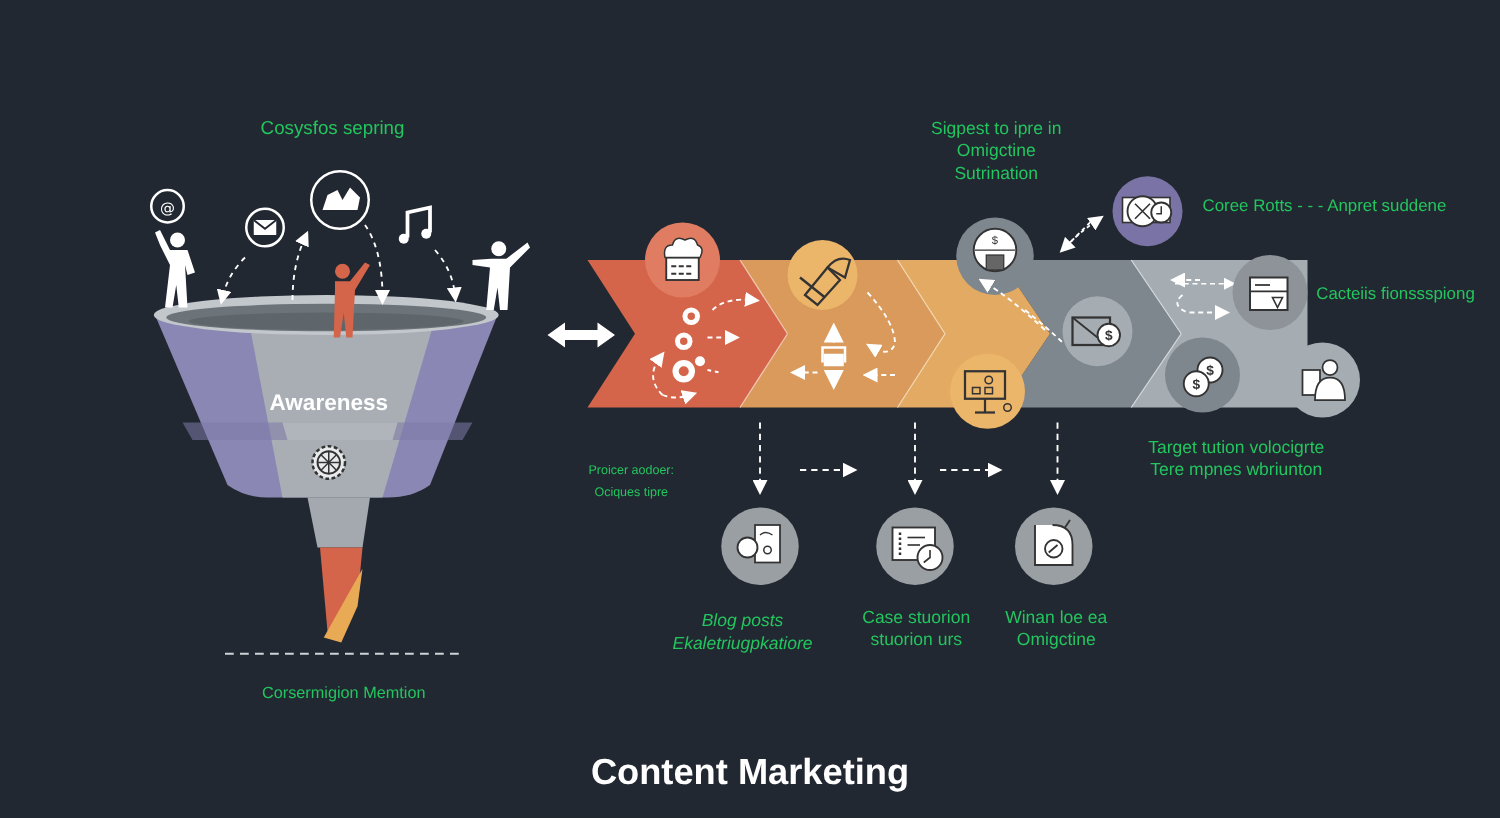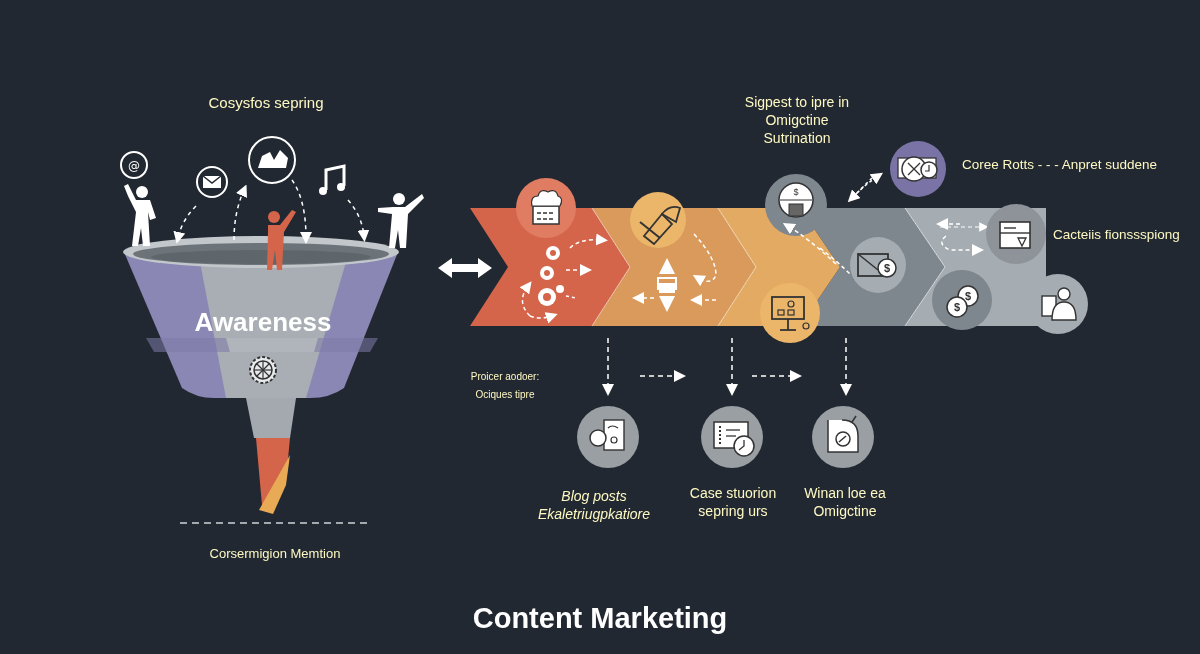--- a/index.html
+++ b/index.html
@@ -3,21 +3,21 @@
 <meta charset="utf-8">
 <style>
   html, body { margin: 0; padding: 0; }
   body {
     width: 1200px; height: 654px; overflow: hidden;
     background: #222831;
     font-family: "Liberation Sans", "DejaVu Sans", sans-serif;
     color: #f2f2f2;
     position: relative;
   }
-  .lbl { position: absolute; color: #fef9c3; font-size: 14px; line-height: 18px; text-align: center; white-space: nowrap; }
+  .lbl { position: absolute; color: #22c55e; font-size: 14px; line-height: 18px; text-align: center; white-space: nowrap; }
   .lbl.left { text-align: left; }
   .title { position: absolute; left: 0; width: 1200px; top: 602px; text-align: center; font-size: 29px; font-weight: bold; color: #ffffff; }
   svg { position: absolute; left: 0; top: 0; }
 </style>
 </head>
 <body>
 
 <svg width="1200" height="654" viewBox="0 0 1200 654">
   <defs>
     <marker id="ah" markerWidth="8" markerHeight="8" refX="4" refY="4" orient="auto">
@@ -243,50 +243,52 @@
     <circle cx="843" cy="437" r="31" fill="#9a9fa4"></circle>
     <path d="M828,420 L828,452 L858,452 L858,436 Q858,420 842,420" fill="#fff" stroke="#333" stroke-width="1.5"></path>
     <circle cx="843" cy="439" r="7" fill="none" stroke="#333" stroke-width="1.5"></circle>
     <path d="M839,442 L846,436" stroke="#333" stroke-width="1.5"></path>
     <path d="M852,422 L856,416" stroke="#333" stroke-width="1.5"></path>
   </g>
 </svg>
 
 <div class="lbl" style="left:166px; top:94px; width:200px; font-size:15px;">Cosysfos sepring</div>
 
-<div class="lbl" style="left:178px; top:306px; width:170px; font-size:26px; font-weight:bold; color:#ffffff; line-height:32px;">Awareness</div>
+<div class="lbl" style="left:178px; top:306px; width:170px; font-size:18px; font-weight:bold; color:#ffffff; line-height:32px;">Awareness</div>
 
 <div class="lbl" style="left:170px; top:545px; width:210px; font-size:13px;">Corsermigion Memtion</div>
 
 <div class="lbl" style="left:722px; top:93px; width:150px; line-height:18px; font-size:14px;">
   <div>Sigpest to ipre in</div>
   <div>Omigctine</div>
   <div>Sutrination</div>
 </div>
 
 <div class="lbl left" style="left:962px; top:156px; font-size:13.5px;">Coree Rotts - - - Anpret suddene</div>
 
 <div class="lbl left" style="left:1053px; top:226px; font-size:13.5px;">Cacteiis fionssspiong</div>
 
 <div class="lbl" style="left:894px; top:348px; width:190px; font-size:14px;">
+  <div>Target tution volocigrte</div>
+  <div>Tere mpnes wbriunton</div>
 </div>
 
 <div class="lbl" style="left:440px; top:368px; width:130px; font-size:10px;">
   <div>Proicer aodoer:</div>
   <div>Ociques tipre</div>
 </div>
 
 <div class="lbl" style="left:524px; top:487px; width:140px; font-size:14px;font-style:italic;">
   <div>Blog posts</div>
   <div>Ekaletriugpkatiore</div>
 </div>
 
 <div class="lbl" style="left:668px; top:484px; width:130px; font-size:14px;">
   <div>Case stuorion</div>
-  <div>sepring urs</div>
+  <div>stuorion urs</div>
 </div>
 
 <div class="lbl" style="left:790px; top:484px; width:110px; font-size:14px;text-align:center;">
   <div>Winan loe ea</div>
   <div>Omigctine</div>
 </div>
 
 <div class="title">Content Marketing</div>
 
 </body></html>

